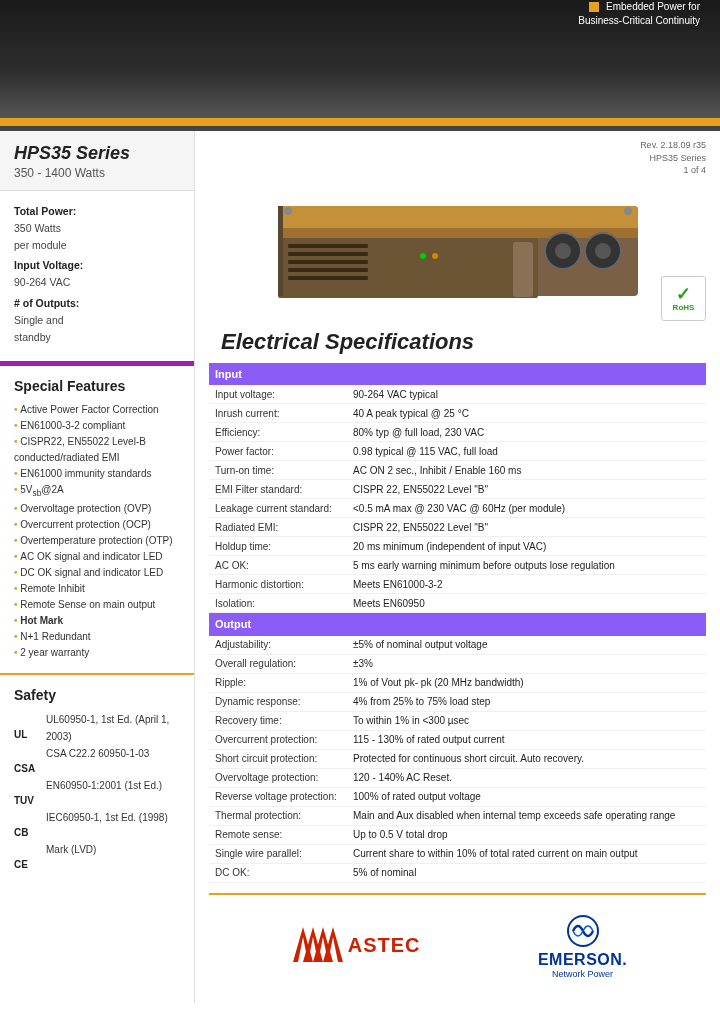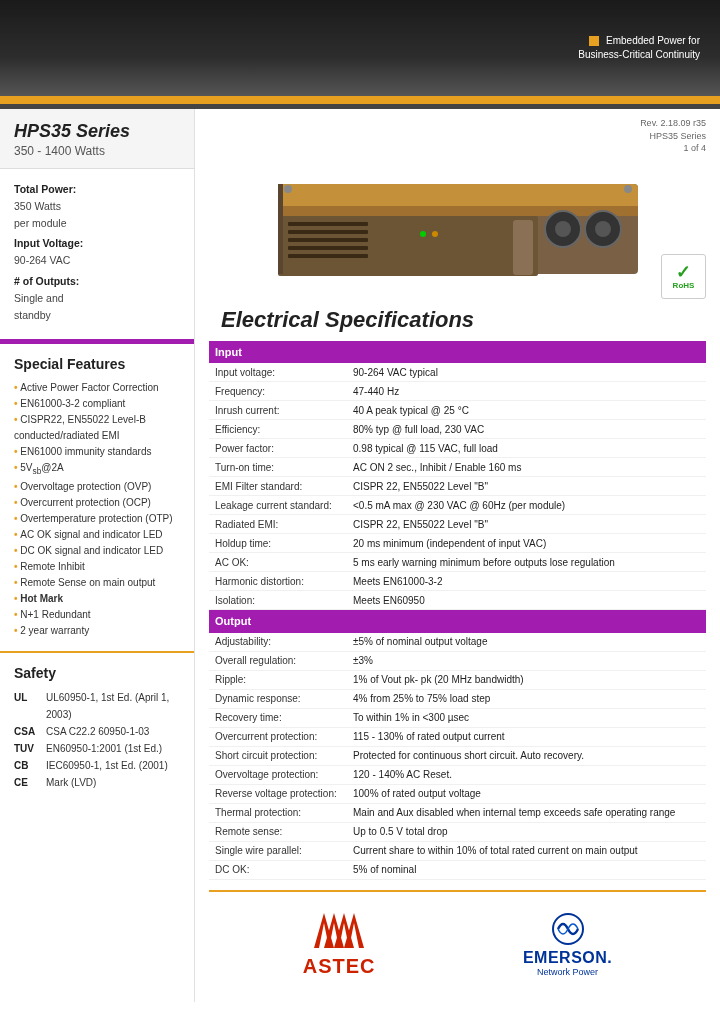--- a/index.html
+++ b/index.html
@@ -8,24 +8,23 @@
       min-height: 1012px;
       font-family: Arial, Helvetica, sans-serif;
       font-size: 11px;
       background: #fff;
       color: #222;
     }
 
     
     .header {
       background: linear-gradient(to bottom, #1a1a1a 0%, #2d2d2d 60%, #555 100%);
-      height: 96px;
+      height: 118px;
       position: relative;
       display: flex;
-      align-items: center;
       justify-content: flex-end;
       padding-right: 20px;
     }
     .header-brand {
       text-align: right;
       color: #fff;
       font-size: 10px;
       line-height: 1.4;
     }
     .header-brand-icon {
@@ -131,20 +130,21 @@
       color: #333;
     }
     .safety-list li {
       display: flex;
       gap: 4px;
     }
     .safety-label {
       font-weight: bold;
       min-width: 28px;
       color: #222;
+      margin-top: 15px;
     }
 
     
     .content {
       flex: 1;
       padding: 8px 14px 14px;
     }
 
     .rev-info {
       text-align: right;
@@ -195,21 +195,21 @@
       margin-left: 12px;
     }
 
     .spec-table {
       width: 100%;
       border-collapse: collapse;
       font-size: 10px;
       line-height: 1.5;
     }
     .spec-table .section-header {
-      background: #a21caf;
+      background: #8b5cf6;
       color: #fff;
       font-weight: bold;
       font-size: 11px;
       padding: 3px 6px;
     }
     .spec-table tr.data-row td {
       padding: 1.5px 4px;
       vertical-align: top;
       border-bottom: 1px solid #f0f0f0;
     }
@@ -227,21 +227,20 @@
     .footer-logos {
       display: flex;
       justify-content: space-around;
       align-items: center;
       padding: 16px 20px 10px;
       border-top: 2px solid #e8a020;
       margin-top: 10px;
     }
     .astec-logo {
       display: flex;
-      flex-direction: column;
       align-items: center;
     }
     .astec-icon {
       width: 60px;
       height: 45px;
     }
     .astec-text {
       font-size: 20px;
       font-weight: bold;
       color: #cc2200;
@@ -336,21 +335,21 @@
         <li>
           <span class="safety-label">CSA</span>
           <span>CSA C22.2 60950-1-03</span>
         </li>
         <li>
           <span class="safety-label">TUV</span>
           <span>EN60950-1:2001 (1st Ed.)</span>
         </li>
         <li>
           <span class="safety-label">CB</span>
-          <span>IEC60950-1, 1st Ed. (2001)</span>
+          <span>IEC60950-1, 1st Ed. (1998)</span>
         </li>
         <li>
           <span class="safety-label">CE</span>
           <span>Mark (LVD)</span>
         </li>
       </ul>
     </div>
   </div>
 
   <div class="content">
@@ -407,24 +406,20 @@
     <div class="section-title">Electrical Specifications</div>
 
     <table class="spec-table">
       <tbody>
           <tr>
         <td colspan="2" class="section-header">Input</td>
       </tr>
       <tr class="data-row">
         <td>Input voltage:</td>
         <td>90-264 VAC typical</td>
-      </tr>
-      <tr class="data-row">
-        <td>Frequency:</td>
-        <td>47-440 Hz</td>
       </tr>
       <tr class="data-row">
         <td>Inrush current:</td>
         <td>40 A peak typical @ 25 °C</td>
       </tr>
       <tr class="data-row">
         <td>Efficiency:</td>
         <td>80% typ @ full load, 230 VAC</td>
       </tr>
       <tr class="data-row">

